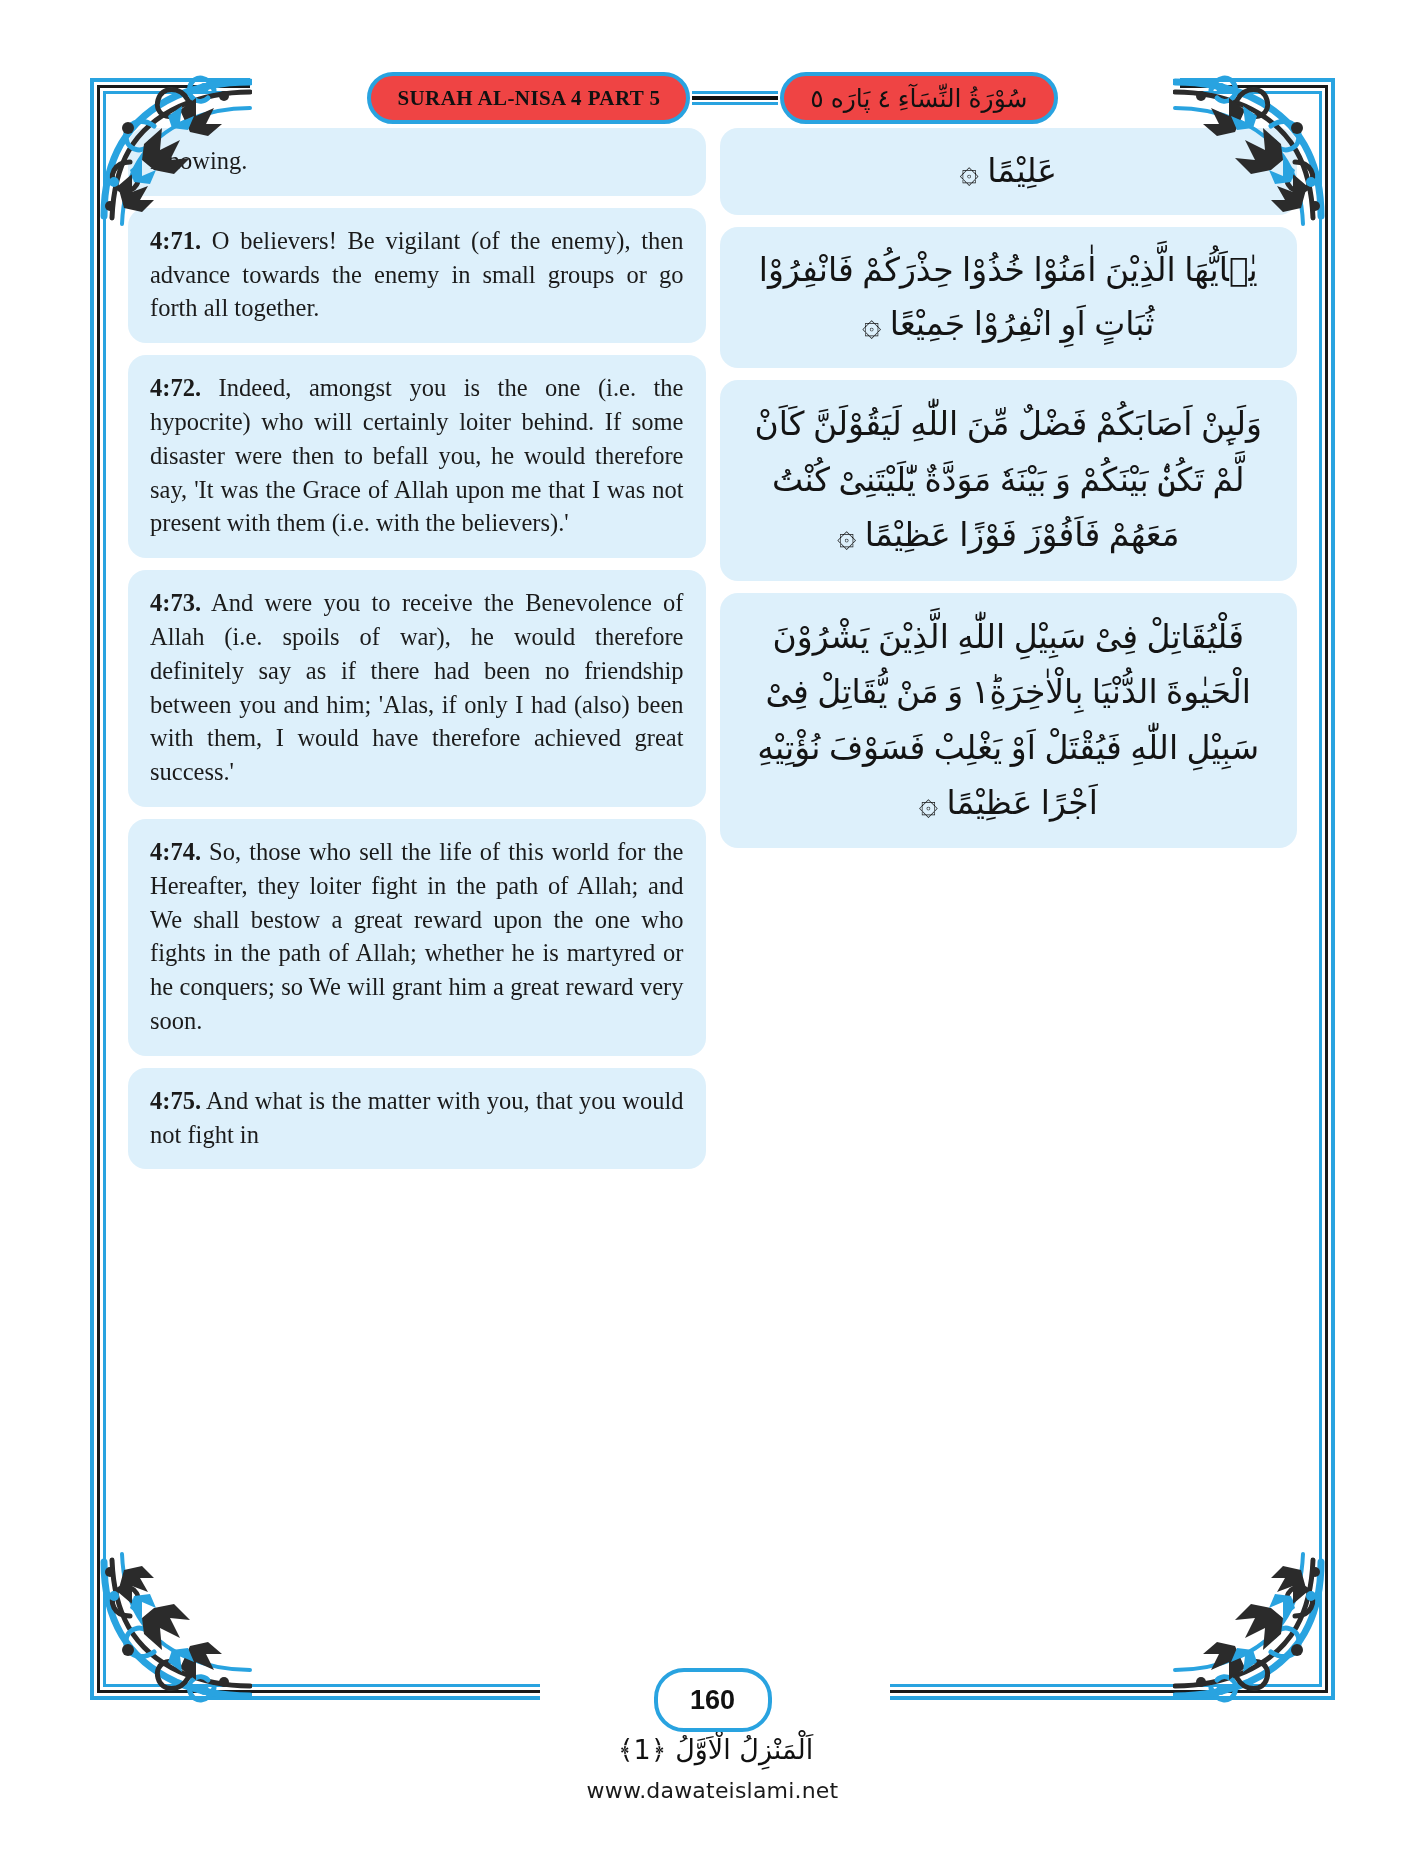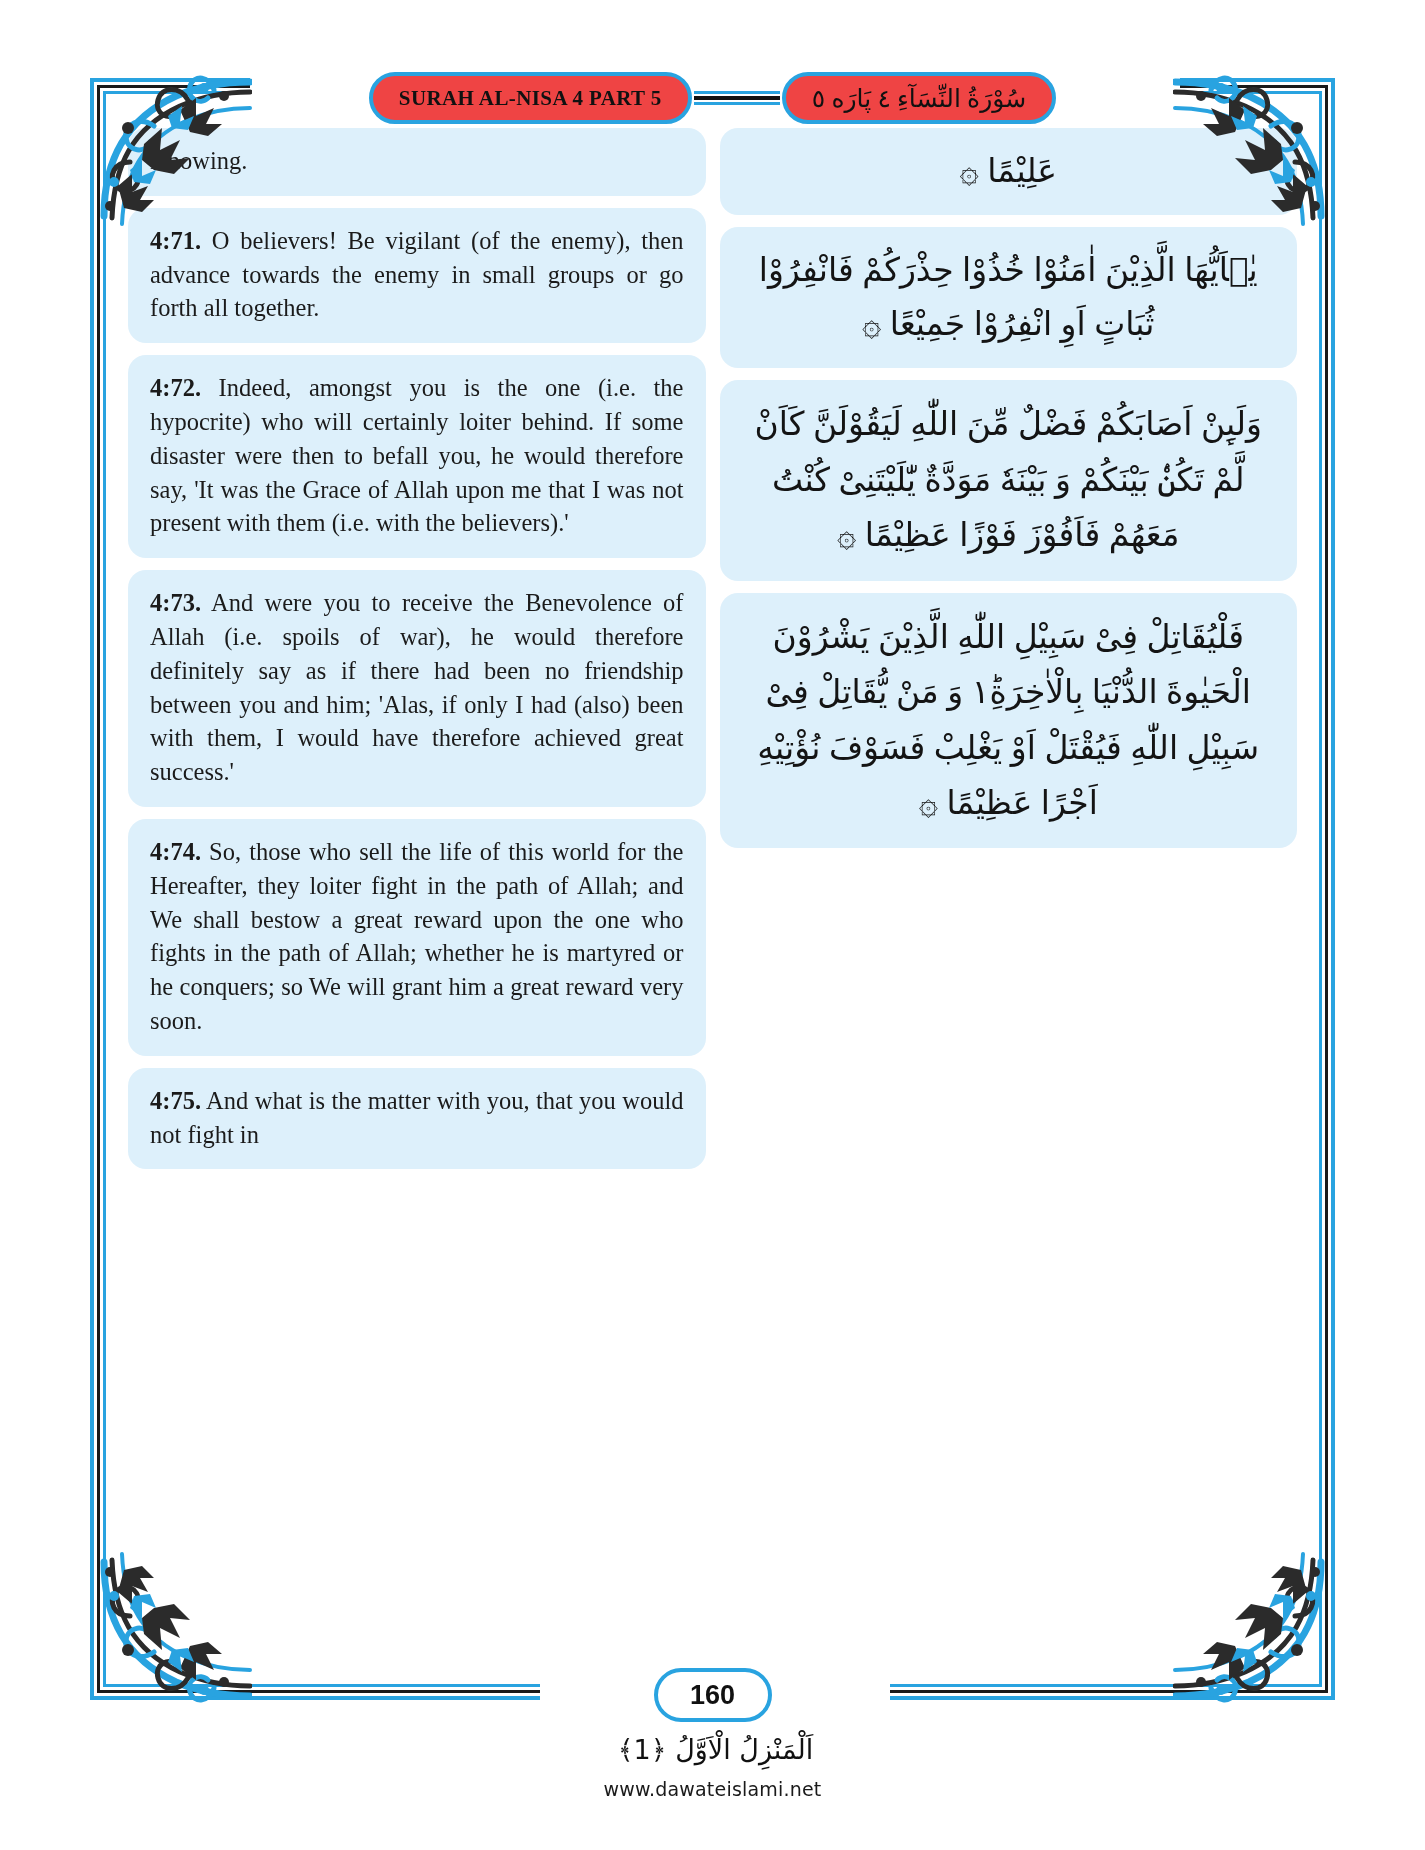--- a/index.html
+++ b/index.html
@@ -71,21 +71,21 @@
 
   .header-en {
     font-family: "Liberation Serif", serif;
     font-weight: bold;
     font-size: 21px;
     letter-spacing: .4px;
     color: #111;
     white-space: nowrap;
   }
   .header-ar {
-    font-family: Liberation Serif, serif;
+    font-family: Liberation Sans, sans-serif;
     font-size: 25px;
     color: #111;
     direction: rtl;
     white-space: nowrap;
     line-height: 1;
   }
   
   .connector {
     width: 86px;
     height: 14px;
@@ -163,21 +163,21 @@
   .pagenum-row {
     position: absolute;
     left: 0; right: 0; top: 8px;
     display: flex; align-items: center; justify-content: center;
   }
   .pagenum {
     background: #fff;
     border: 4px solid #29a3e0;
     border-radius: 30px;
     min-width: 118px;
-    height: 54px;
+    height: 64px;
     display: flex; align-items: center; justify-content: center;
     font-family: "Liberation Sans", sans-serif;
     font-weight: bold;
     font-size: 27px;
     color: #111;
     z-index: 2;
   }
   .footer-manzil {
     position: absolute;
     left: 0; right: 0; top: 74px;
@@ -186,21 +186,21 @@
     font-family: "DejaVu Sans", sans-serif;
     font-size: 27px;
     color: #111;
     padding-left: 6px;
   }
   .footer-url {
     position: absolute;
     left: 0; right: 0; top: 118px;
     text-align: center;
     font-family: "DejaVu Sans", sans-serif;
-    font-size: 19px;
+    font-size: 22px;
     color: #1a1a1a;
     letter-spacing: .2px;
   }
 </style>
 </head>
 <body>
 
 <div id="page">
 
   <div class="frame-outer"></div>

